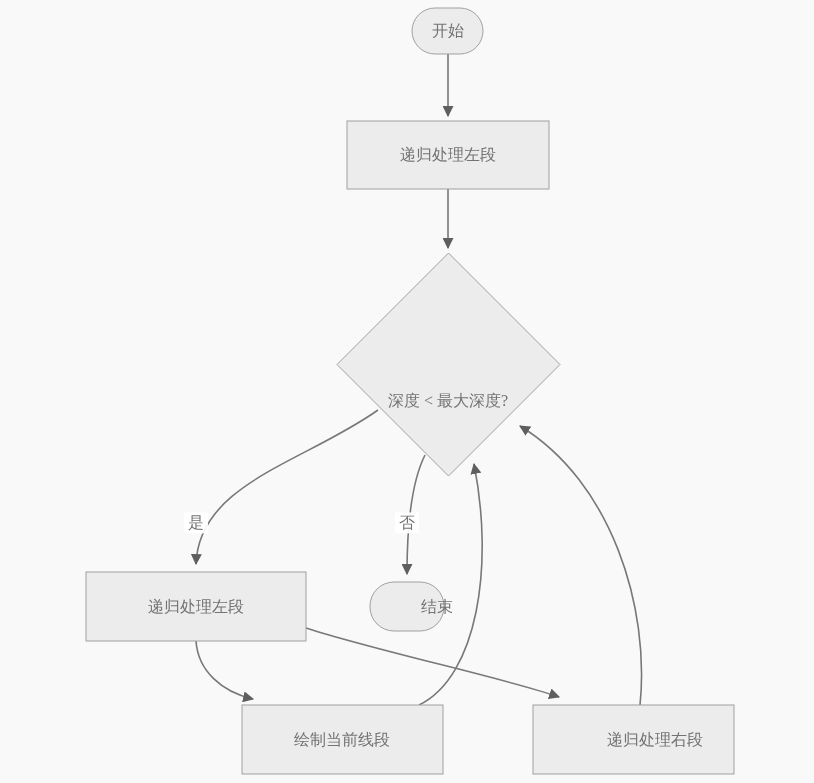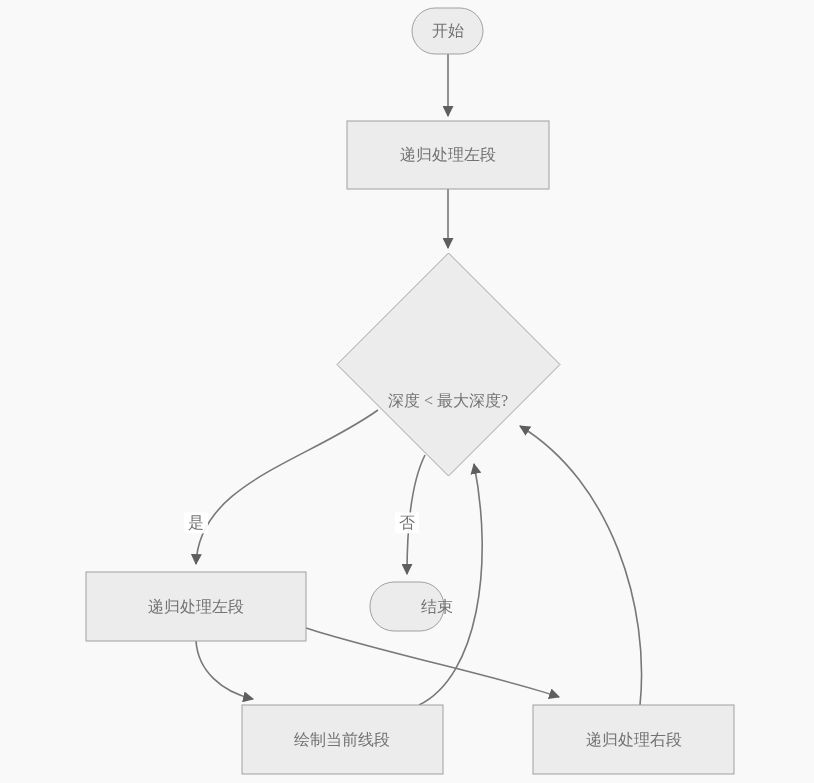--- a/index.html
+++ b/index.html
@@ -78,18 +78,18 @@
       <rect class="node-shape" x="533" y="705" width="201" height="69"></rect>
     </g>
   </svg>
 
   <div class="label" style="left:448px; top:31px;">开始</div>
   <div class="label" style="left:448px; top:155px;">递归处理左段</div>
   <div class="label" style="left:448px; top:365px;margin-top:36px;">深度 &lt; 最大深度?</div>
   <div class="label" style="left:196px; top:607px;">递归处理左段</div>
   <div class="label" style="left:407px; top:607px;margin-left:30px;">结束</div>
   <div class="label" style="left:342px; top:740px;">绘制当前线段</div>
-  <div class="label" style="left:634px; top:740px;">递归处理右段</div>
+  <div class="label" style="left:655px; top:740px;">递归处理右段</div>
 
   <div class="label edge-label" style="left:196px; top:523px;">是</div>
   <div class="label edge-label" style="left:407px; top:523px;">否</div>
 
 </div>
 
 </body></html>

